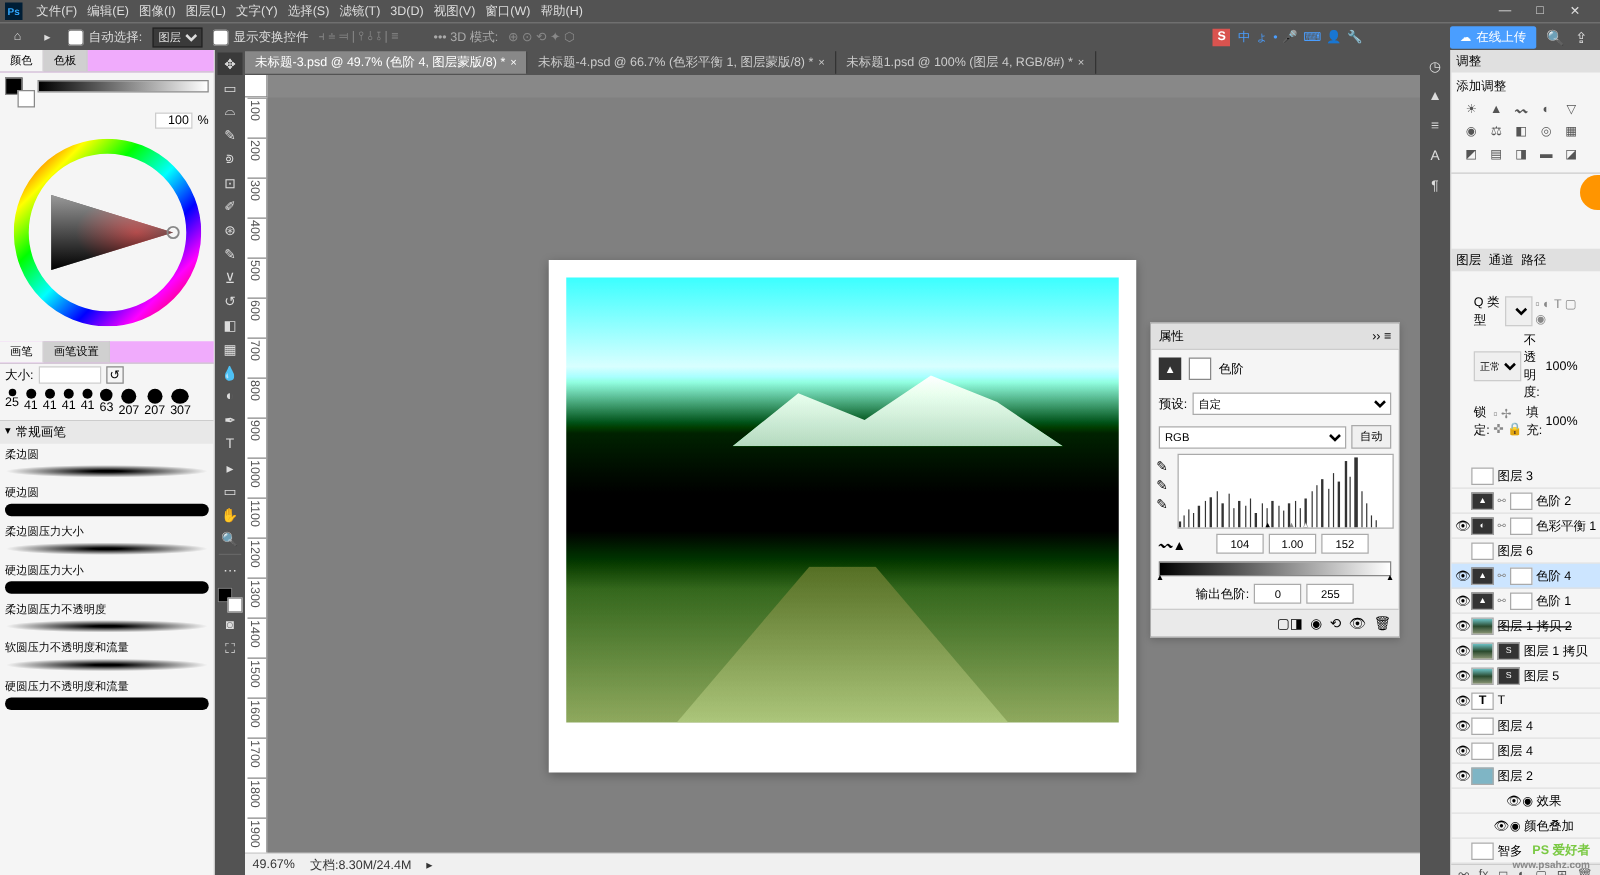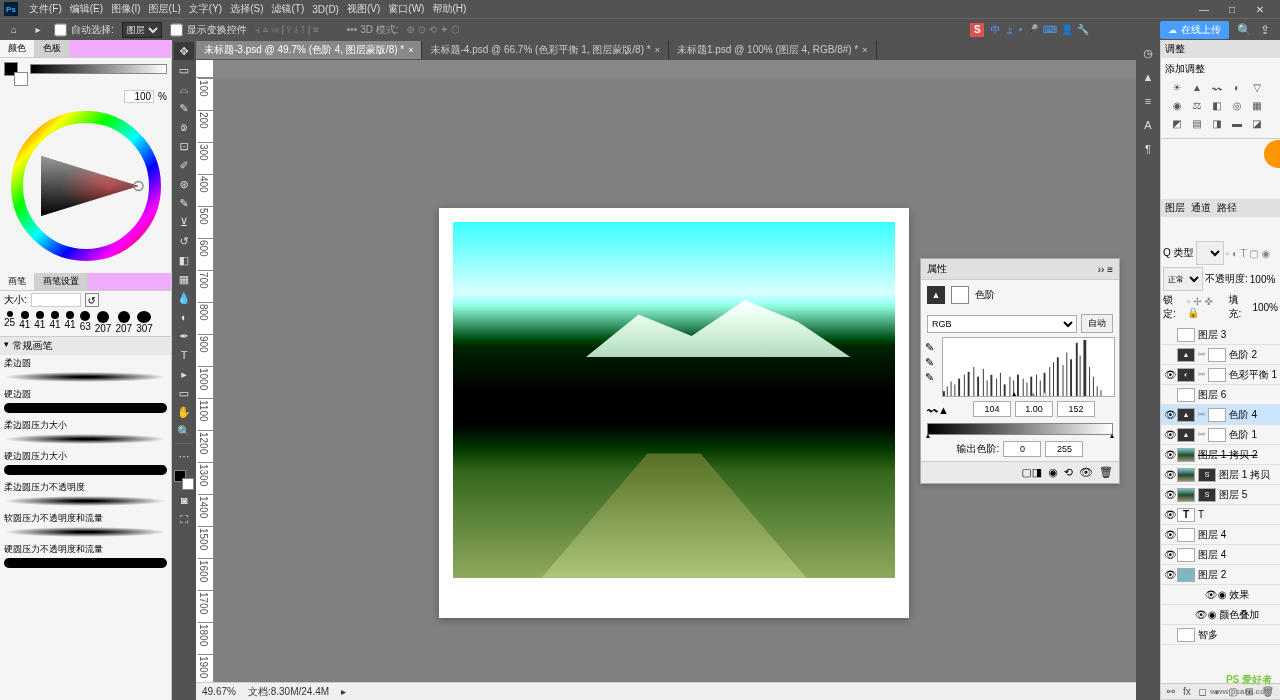--- a/index.html
+++ b/index.html
@@ -109,21 +109,21 @@
 
 .right-panels { width: 120px; background: #f5f5f5; display: flex; flex-direction: column; border-left: 1px solid #ccc; }
 .rp-section { border-bottom: 1px solid #ccc; }
 .rp-header { background: #e0e0e0; padding: 2px 4px; font-size: 9px; display: flex; gap: 6px; }
 .rp-header span { cursor: pointer; }
 .rp-body { padding: 4px; font-size: 9px; }
 .adj-icons { display: flex; flex-wrap: wrap; gap: 4px; padding: 4px; }
 .adj-icons span { width: 16px; height: 14px; display: flex; align-items: center; justify-content: center; font-size: 10px; color: #555; border: 1px solid transparent; cursor: pointer; }
 
 .layers-section { flex: 1; display: flex; flex-direction: column; }
-.layer-controls { padding: 2px; font-size: 8px; margin-top: 22px; }
+.layer-controls { padding: 18px; font-size: 8px; }
 .layer-controls .row { display: flex; align-items: center; gap: 2px; margin-bottom: 2px; }
 .layer-controls select, .layer-controls input { border: 1px solid #ccc; font-size: 8px; height: 24px; }
 .layer-list { flex: 1; overflow: auto; }
 .layer-item { display: flex; align-items: center; gap: 3px; padding: 2px 3px; border-bottom: 1px solid #e0e0e0; font-size: 8px; min-height: 20px; justify-content: center; }
 .layer-item.active { background: #cce5ff; }
 .layer-item .vis { width: 10px; font-size: 10px; }
 .layer-item .thumb { width: 18px; height: 14px; background: #fff; border: 1px solid #aaa; flex-shrink: 0; }
 .layer-item .thumb.img { background: linear-gradient(to bottom, #6ec5c9, #2a4a2e, #8a9575); }
 .layer-item .thumb.adj { background: #333; color: #fff; display: flex; align-items: center; justify-content: center; font-size: 7px; }
 .layer-item .thumb.mask { background: #fff; }
@@ -570,20 +570,24 @@
 
 <div class="properties-panel">
   <div class="prop-header">
     <span>属性</span>
     <span>›› ≡</span>
   </div>
   <div class="prop-title-row">
     <div class="icon-box">▲</div>
     <div class="icon-box" style="background:#fff;border:1px solid #888">◻</div>
     <span>色阶</span>
+  </div>
+  <div class="prop-row">
+    <span>预设:</span>
+    <select><option>自定</option></select>
   </div>
   <div class="prop-row">
     <select style="flex:1"><option>RGB</option></select>
     <button>自动</button>
   </div>
   <div style="display:flex;align-items:flex-start">
     <div class="eyedroppers">
       <span>✎</span>
       <span>✎</span>
       <span>✎</span>

